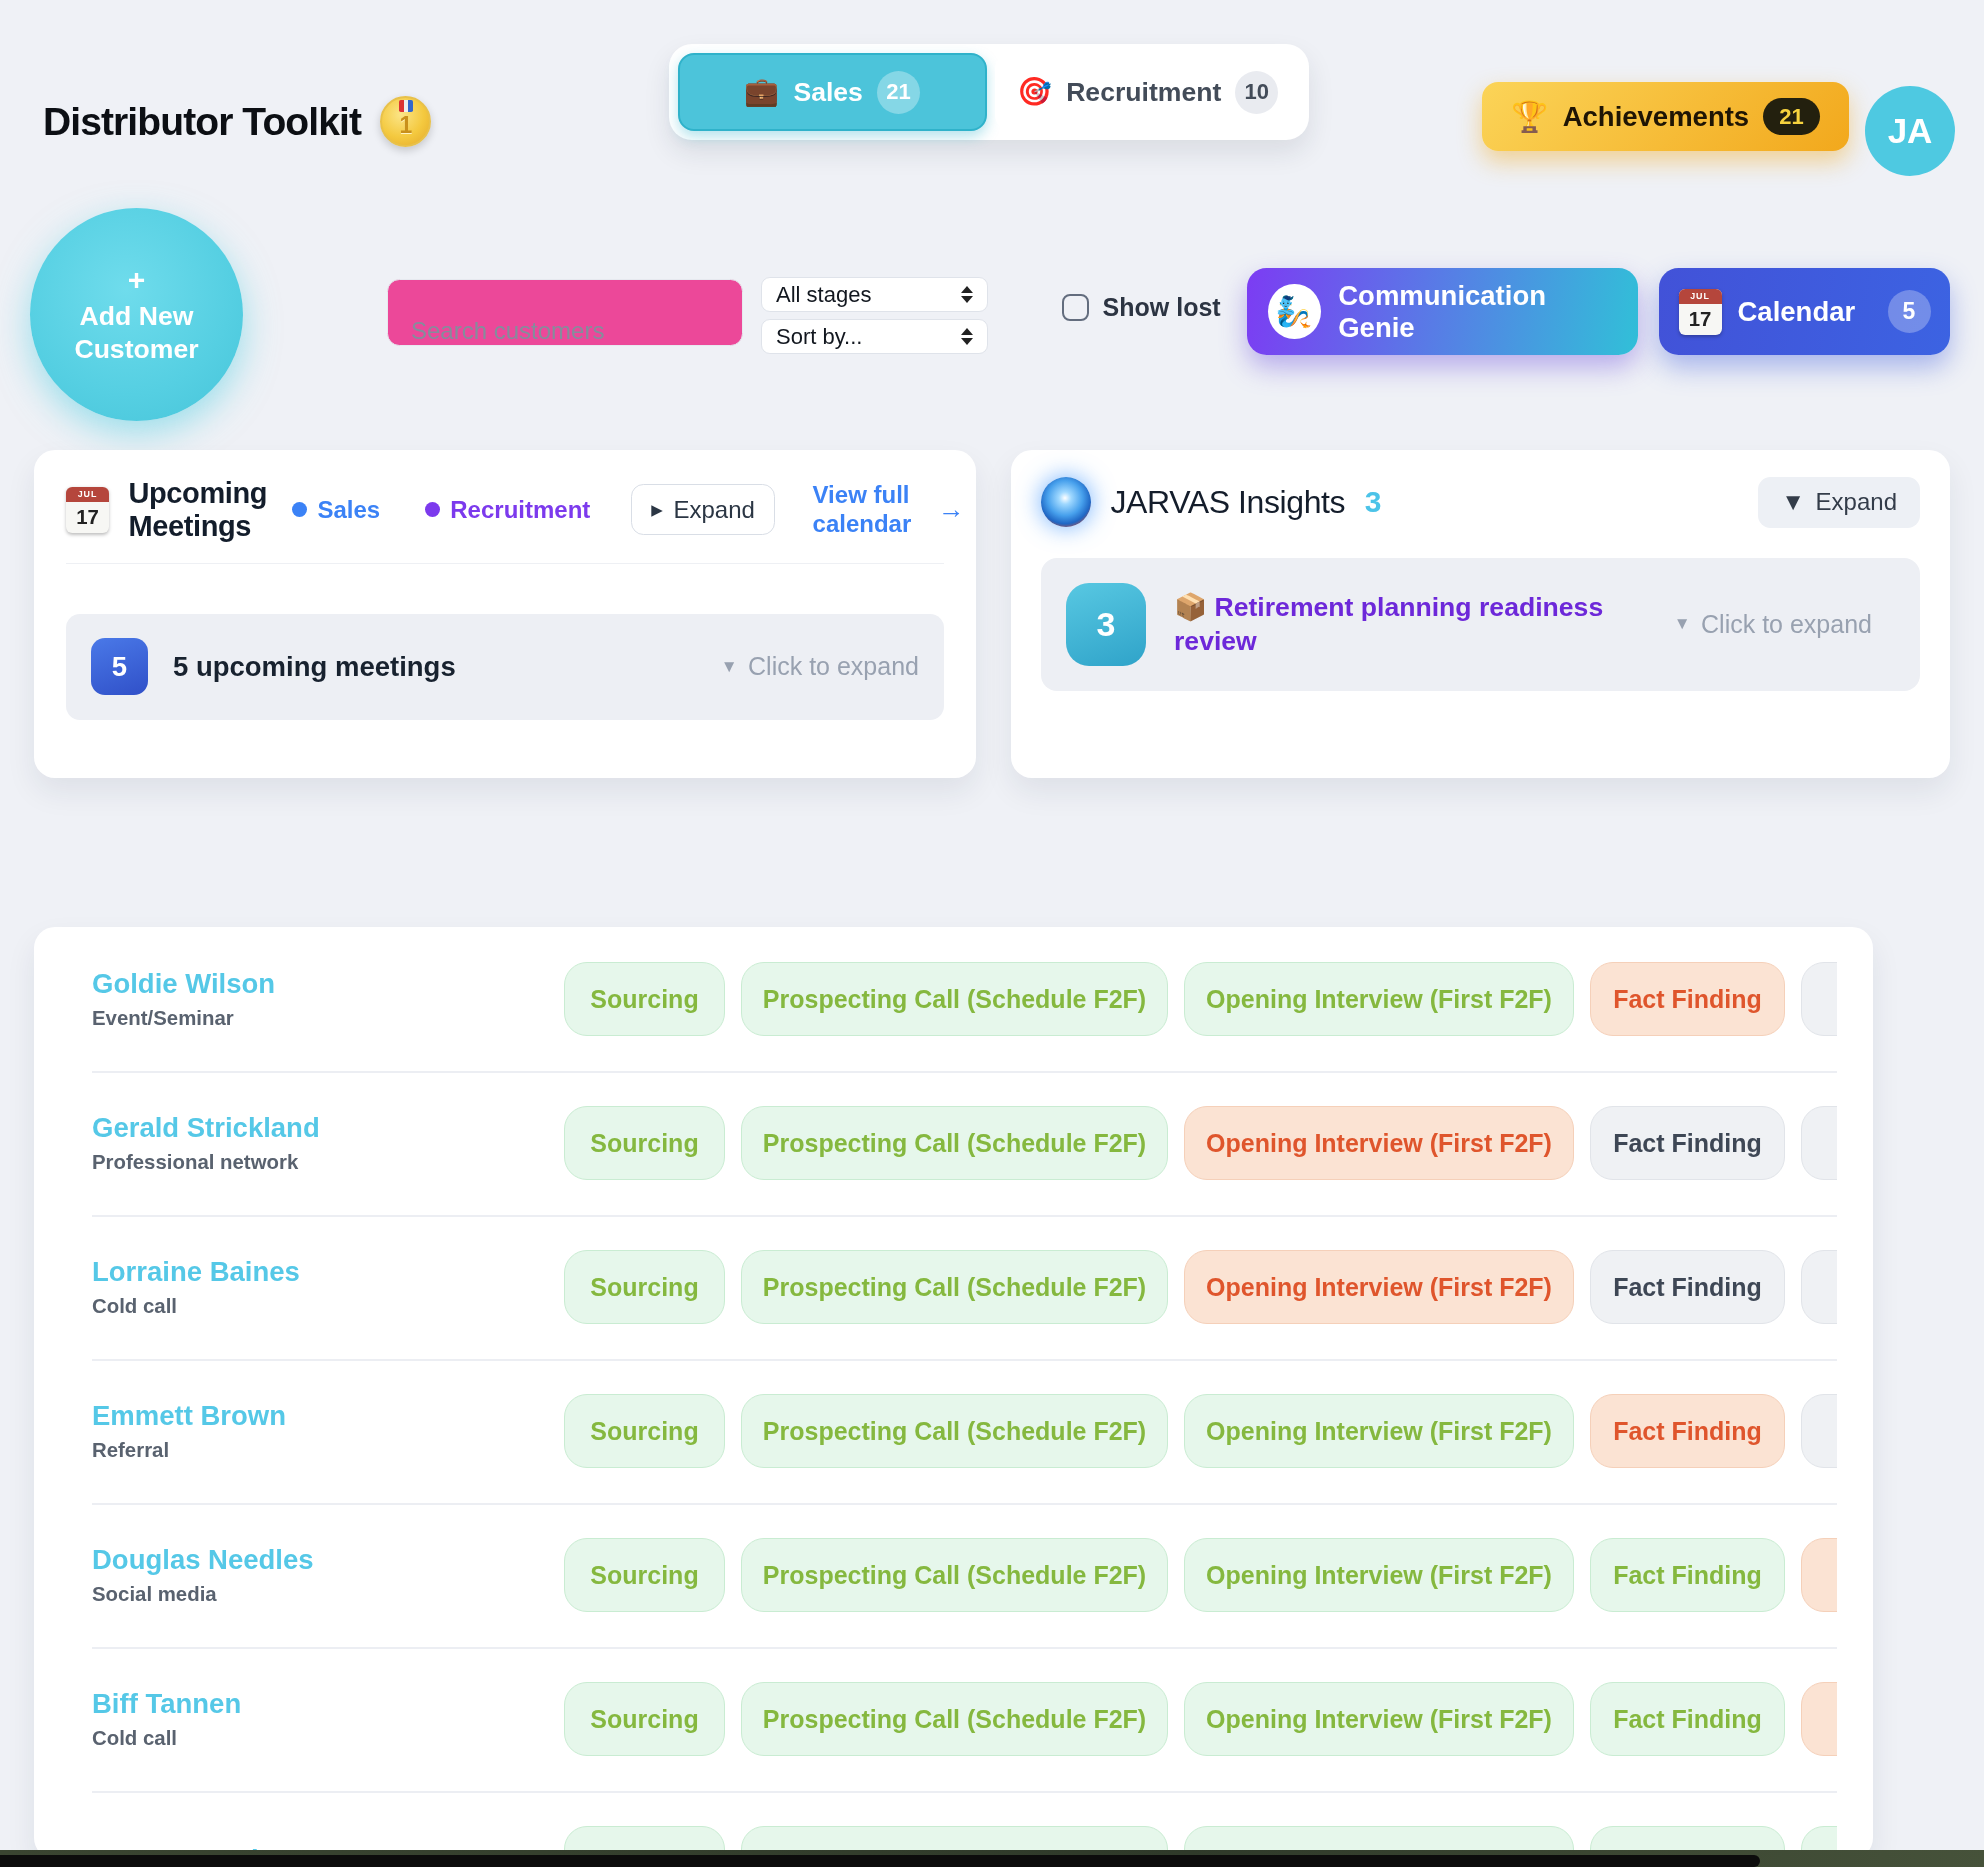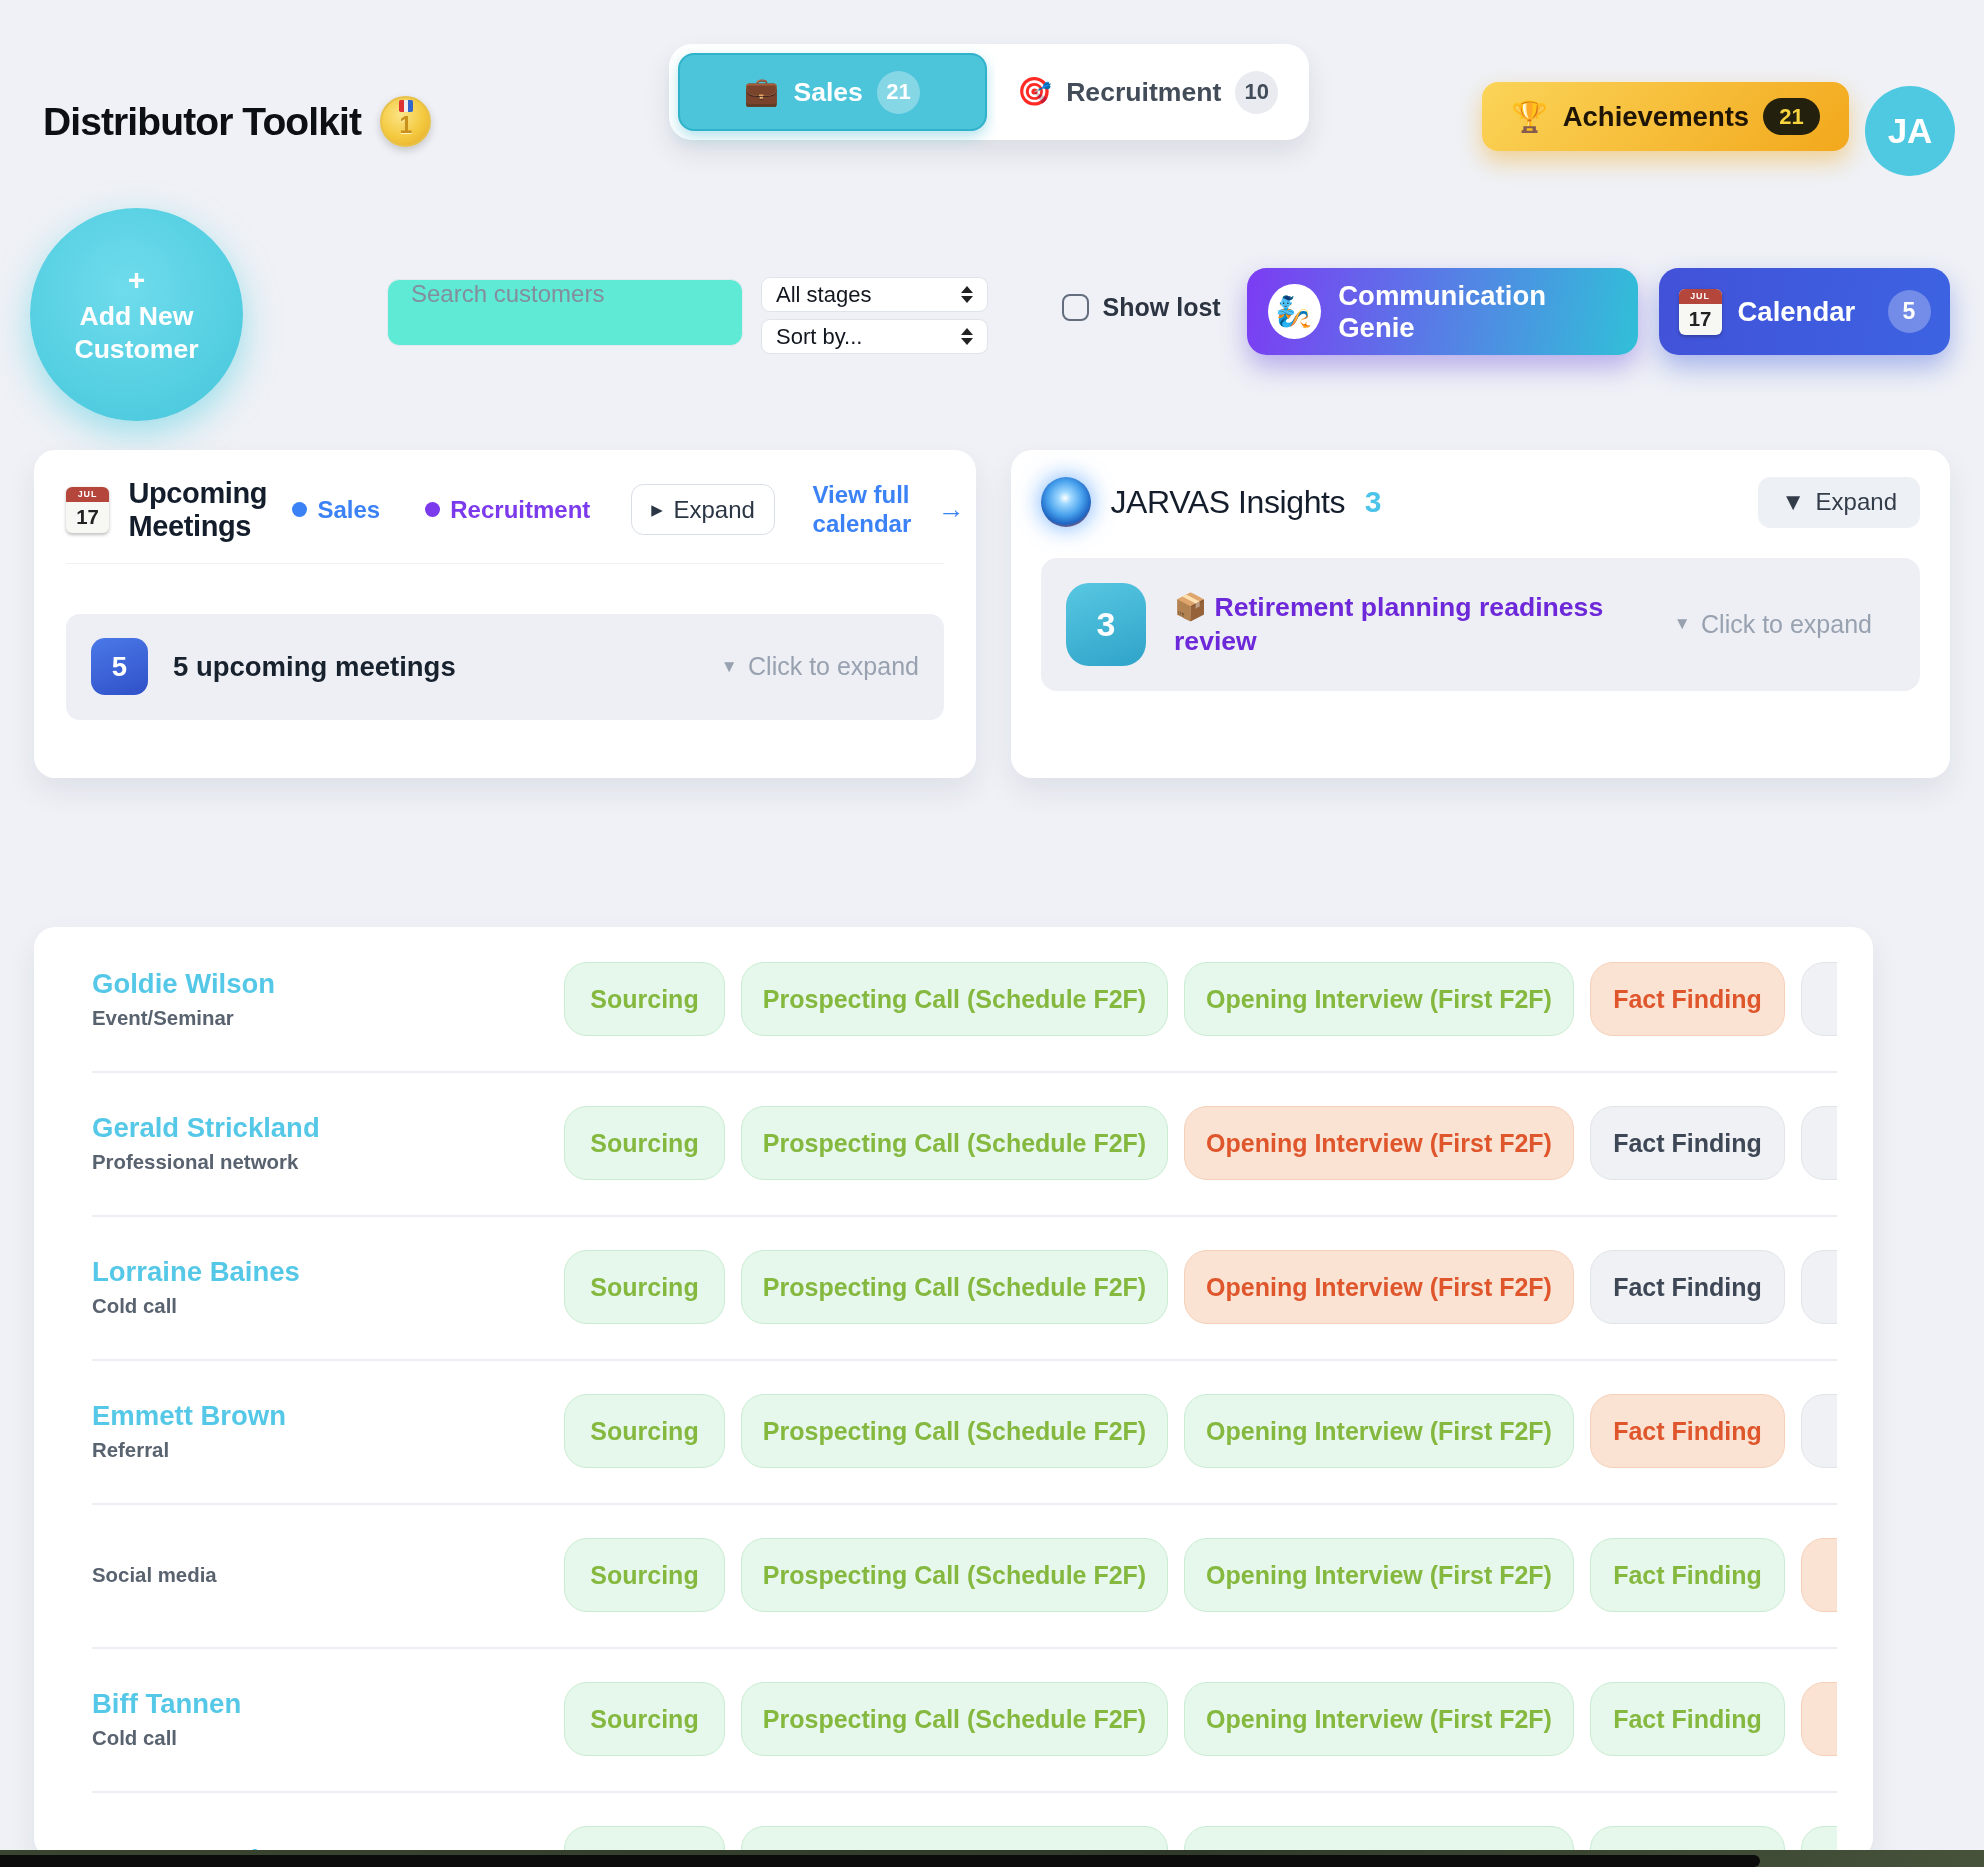--- a/index.html
+++ b/index.html
@@ -42,22 +42,22 @@
     background:#4ec9e1; color:#fff; font-size:35px; font-weight:700; display:flex; align-items:center; justify-content:center; }
 
   
   .add-circle { position:absolute; left:30px; top:208px; width:213px; height:213px; border-radius:50%;
     background:radial-gradient(circle at 45% 38%, #6fdcec, #55cfe2 60%, #46c4d9);
     box-shadow:0 12.4px 35px rgba(85,207,226,.55); color:#fff; display:flex; flex-direction:column;
     align-items:center; justify-content:center; gap:3.5px; cursor:pointer; }
   .add-plus { font-size:30px; font-weight:700; }
   .add-label { font-size:26.6px; font-weight:700; width:151px; text-align:center; line-height:1.25; }
 
-  .search-box { position:absolute; left:387px; top:279px; width:356px; height:67px; background:#5eead4;
-    border:1.8px solid #e6e9ef; border-radius:12.4px; display:flex; align-items:flex-start; padding:0 23px; }
+  .search-box { position:absolute; left:387px; top:279px; width:356px; height:67px; background:#ec4899;
+    border:1.8px solid #e6e9ef; border-radius:12.4px; display:flex; align-items:flex-end; padding:0 23px; }
   .search-box input { border:none; outline:none; width:100%; font-size:24px; color:#1d2633;
     font-family:"Liberation Sans",sans-serif; background:transparent; }
   .search-box input::placeholder { color:#848d9c; }
 
   .select-box { position:absolute; left:761px; width:227px; height:35px; background:#fff; border:1.8px solid #dfe3ea;
     border-radius:8.9px; display:flex; align-items:center; justify-content:space-between; padding:0 14px;
     font-size:22px; color:#12171f; cursor:pointer; }
   .select-stages { top:277px; }
   .select-sort { top:319px; }
   .chevrons { display:flex; flex-direction:column; gap:3.5px; }
@@ -351,20 +351,21 @@
             <div class="pill done">Sourcing</div>
             <div class="pill done">Prospecting Call (Schedule F2F)</div>
             <div class="pill done">Opening Interview (First F2F)</div>
             <div class="pill current">Fact Finding</div>
             <div class="pill future">Financ</div>
           </div>
   </div>
 
   <div class="c-row">
     <div class="name-col">
+      <span class="c-name">Douglas Needles</span>
       <span class="c-source">Social media</span>
     </div>
     <div class="pills">
             <div class="pill done">Sourcing</div>
             <div class="pill done">Prospecting Call (Schedule F2F)</div>
             <div class="pill done">Opening Interview (First F2F)</div>
             <div class="pill done">Fact Finding</div>
             <div class="pill current">Financ</div>
           </div>
   </div>

